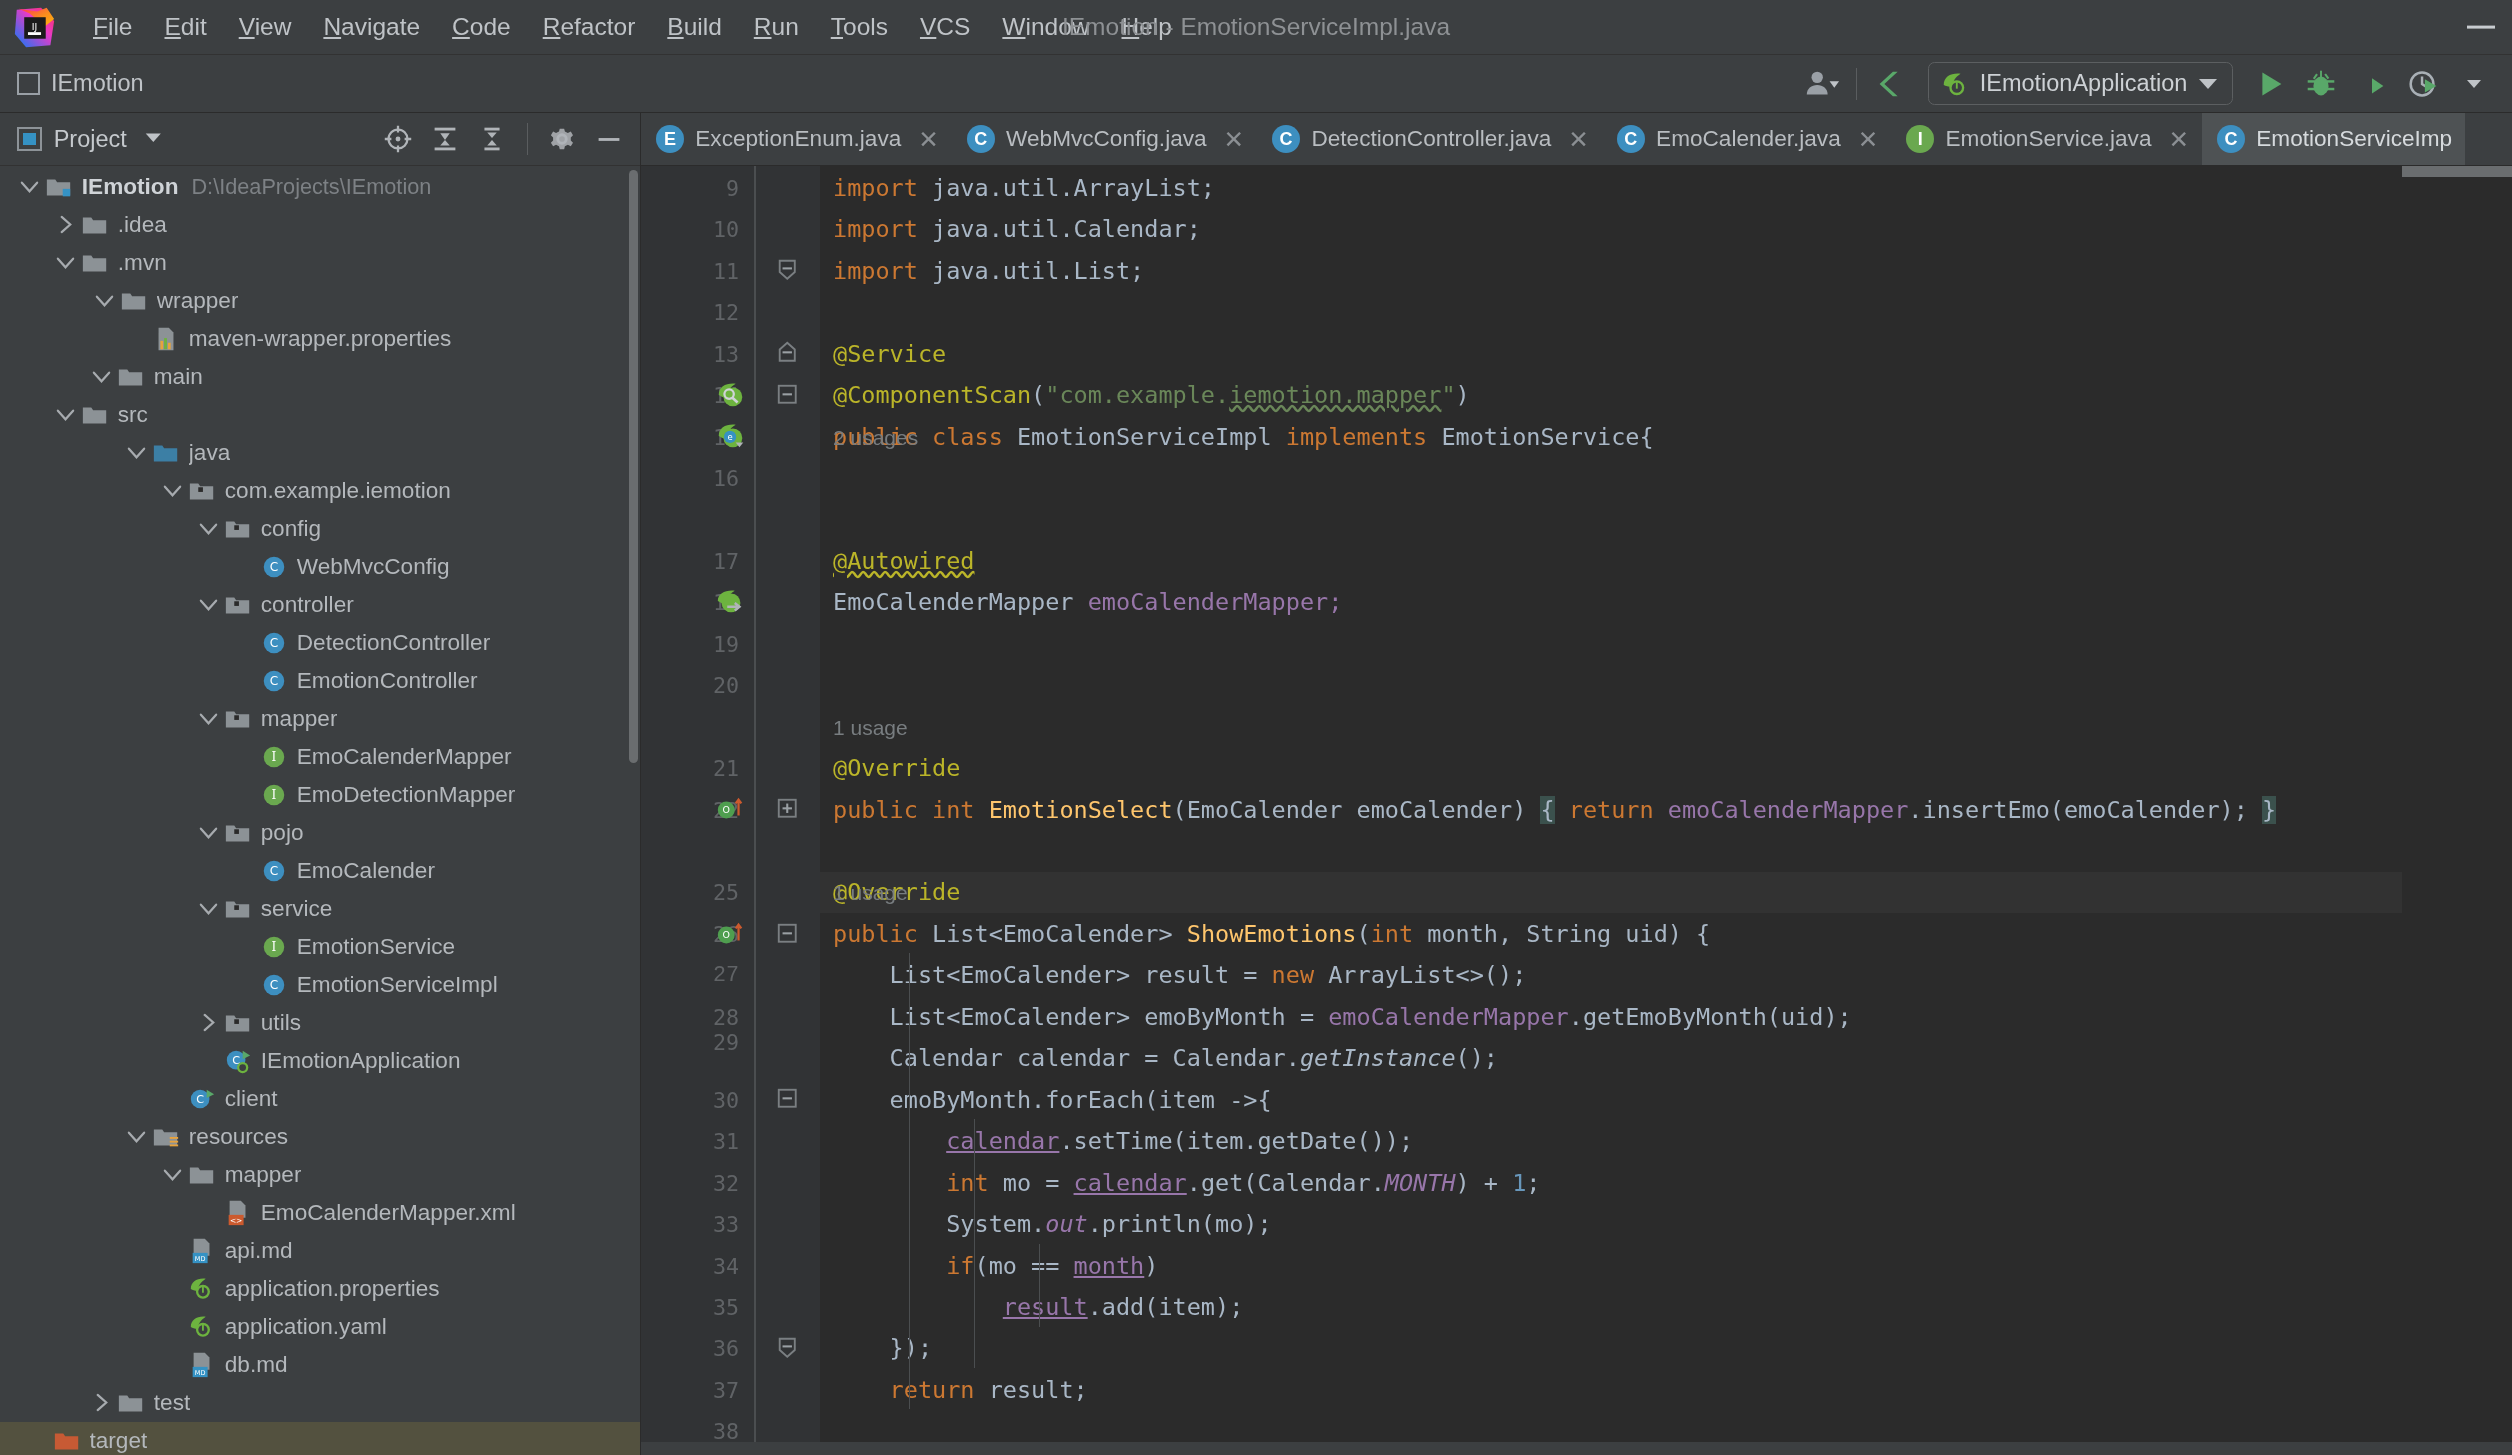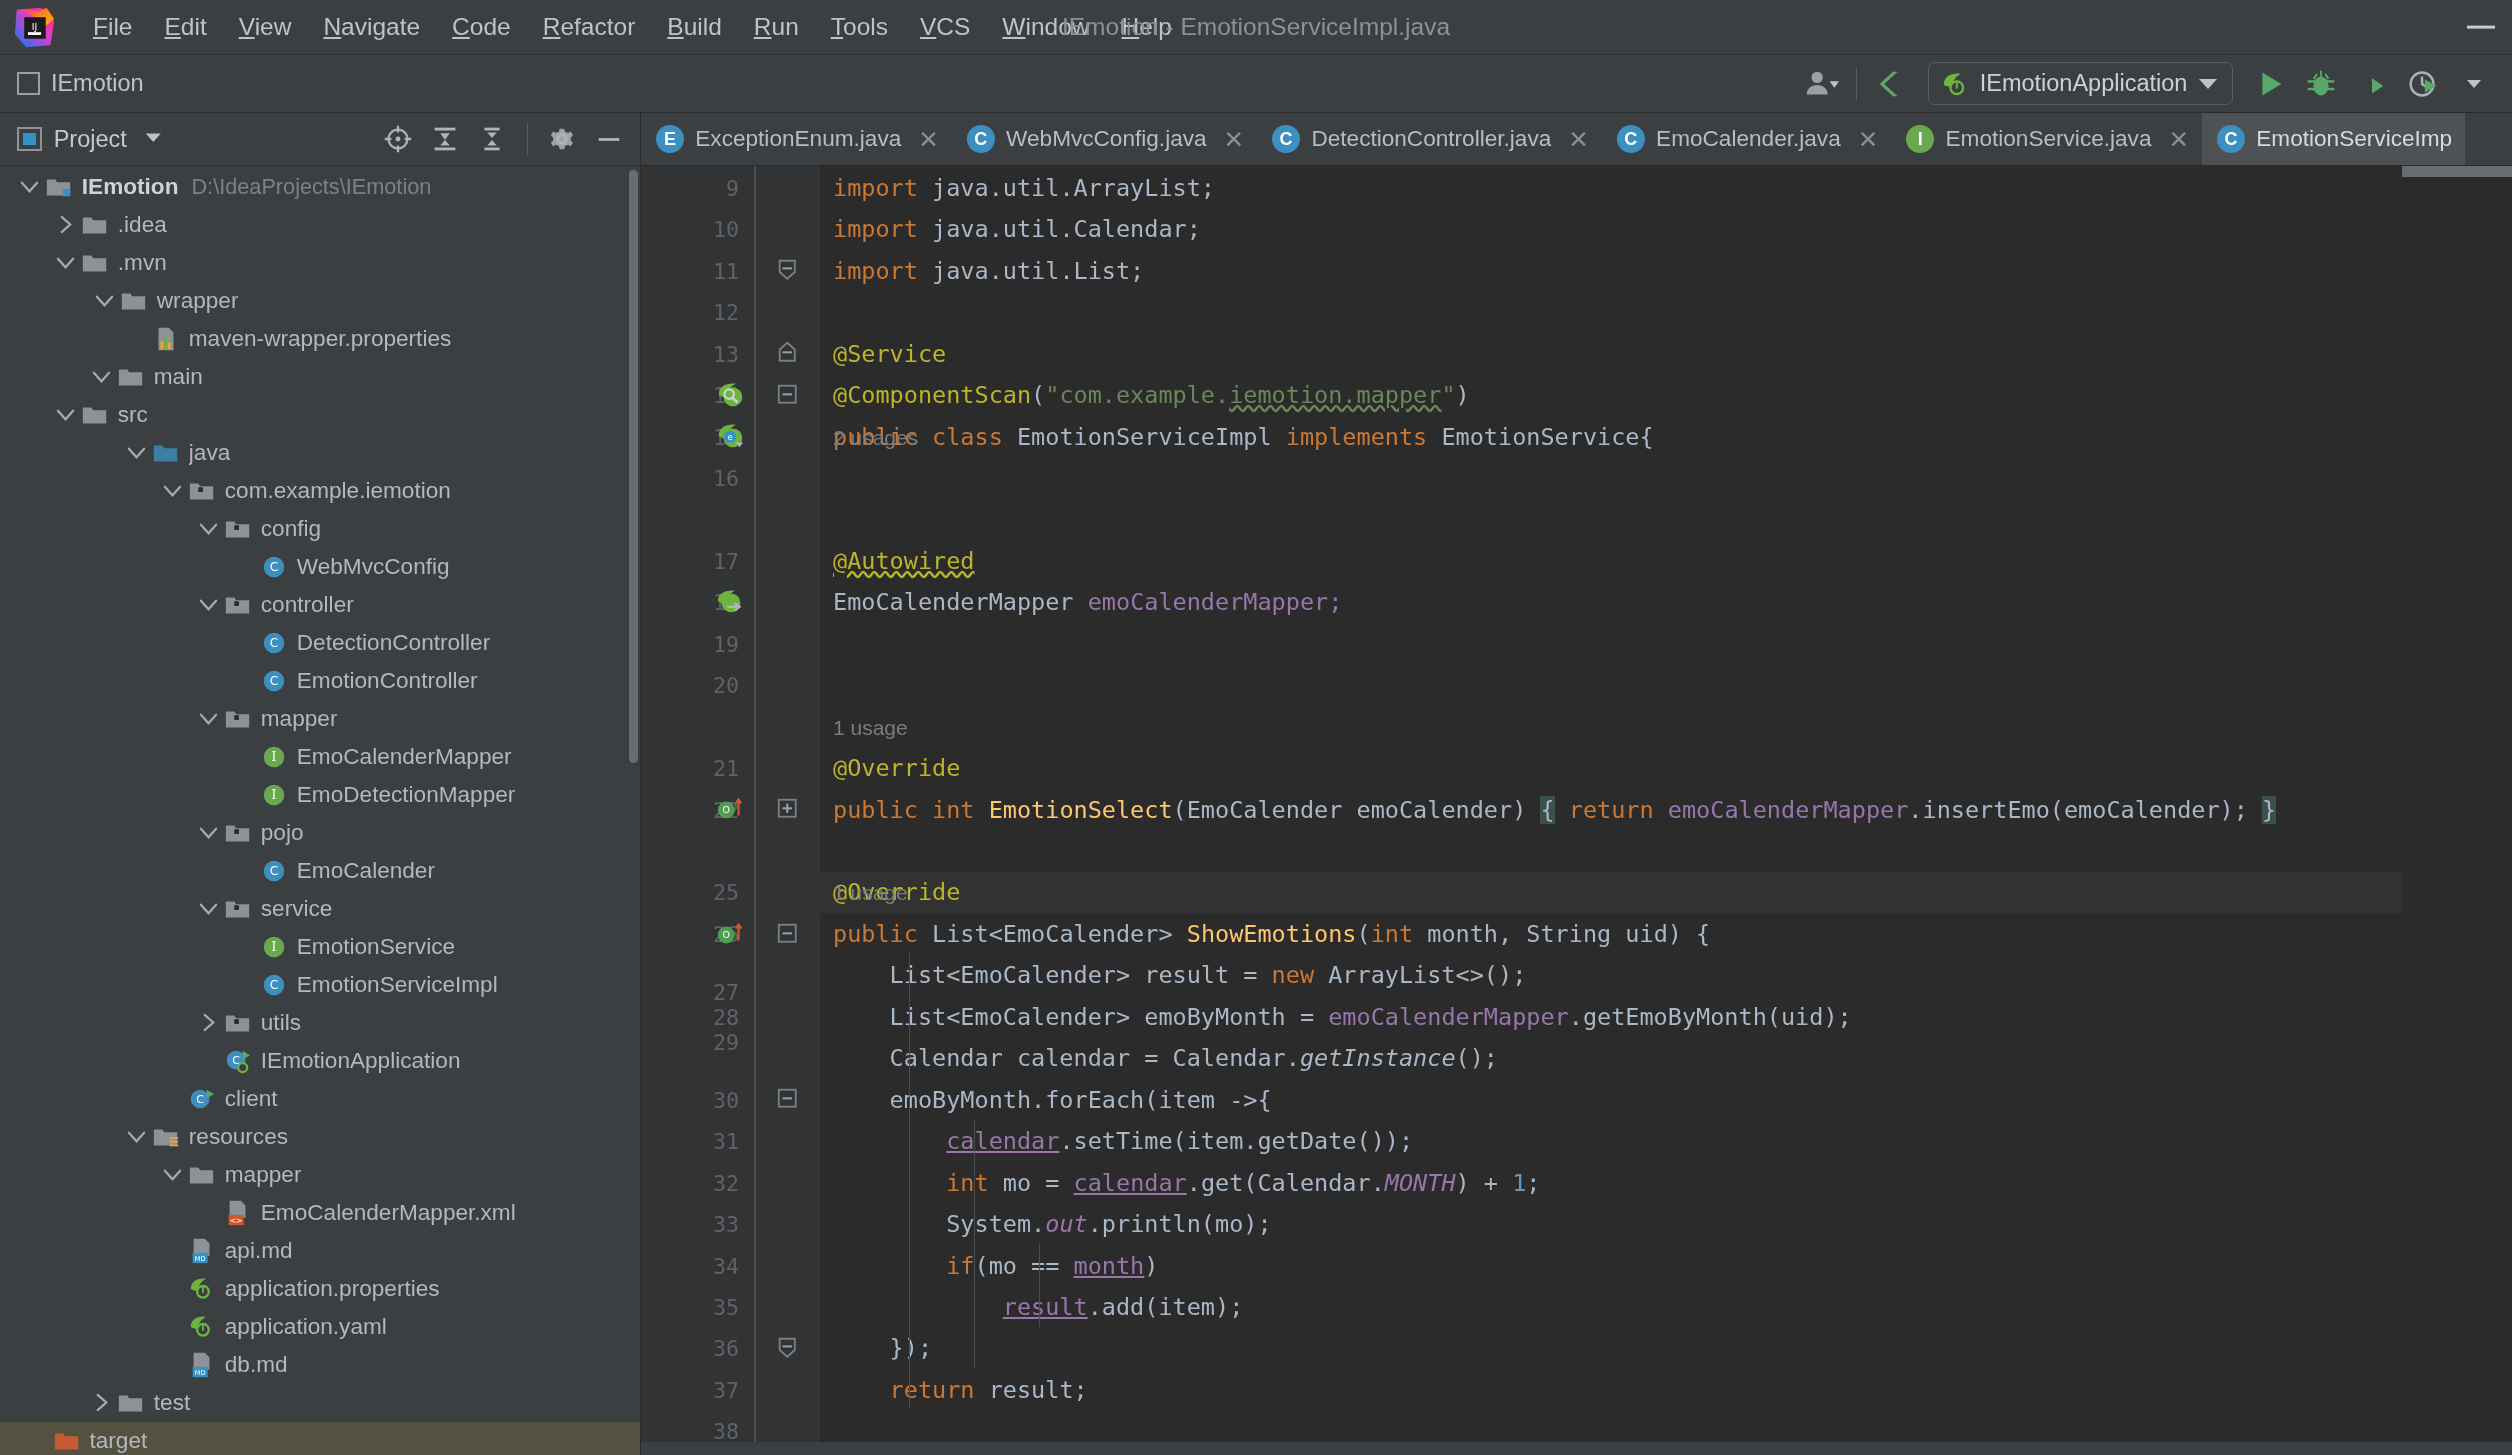--- a/index.html
+++ b/index.html
@@ -738,21 +738,21 @@
             <div class="gl" style="top: 251px;">15</div>
             <div class="gl" style="top: 292px;">16</div>
             <div class="gl" style="top: 375px;">17</div>
             <div class="gl" style="top: 416px;">18</div>
             <div class="gl" style="top: 458px;">19</div>
             <div class="gl" style="top: 499px;">20</div>
             <div class="gl" style="top: 582px;">21</div>
             <div class="gl" style="top: 624px;">22</div>
             <div class="gl" style="top: 706px;">25</div>
             <div class="gl" style="top: 748px;">26</div>
-            <div class="gl" style="top: 806px;">27</div>
+            <div class="gl" style="top: 789px; font-family: Liberation Mono, monospace;">27</div>
             <div class="gl" style="top: 831px;">28</div>
             <div class="gl" style="top: 856px;">29</div>
             <div class="gl" style="top: 914px;">30</div>
             <div class="gl" style="top: 955px;">31</div>
             <div class="gl" style="top: 997px;">32</div>
             <div class="gl" style="top: 1038px;">33</div>
             <div class="gl" style="top: 1080px;">34</div>
             <div class="gl" style="top: 1121px;">35</div>
             <div class="gl" style="top: 1162px;">36</div>
             <div class="gl" style="top: 1204px;">37</div>

